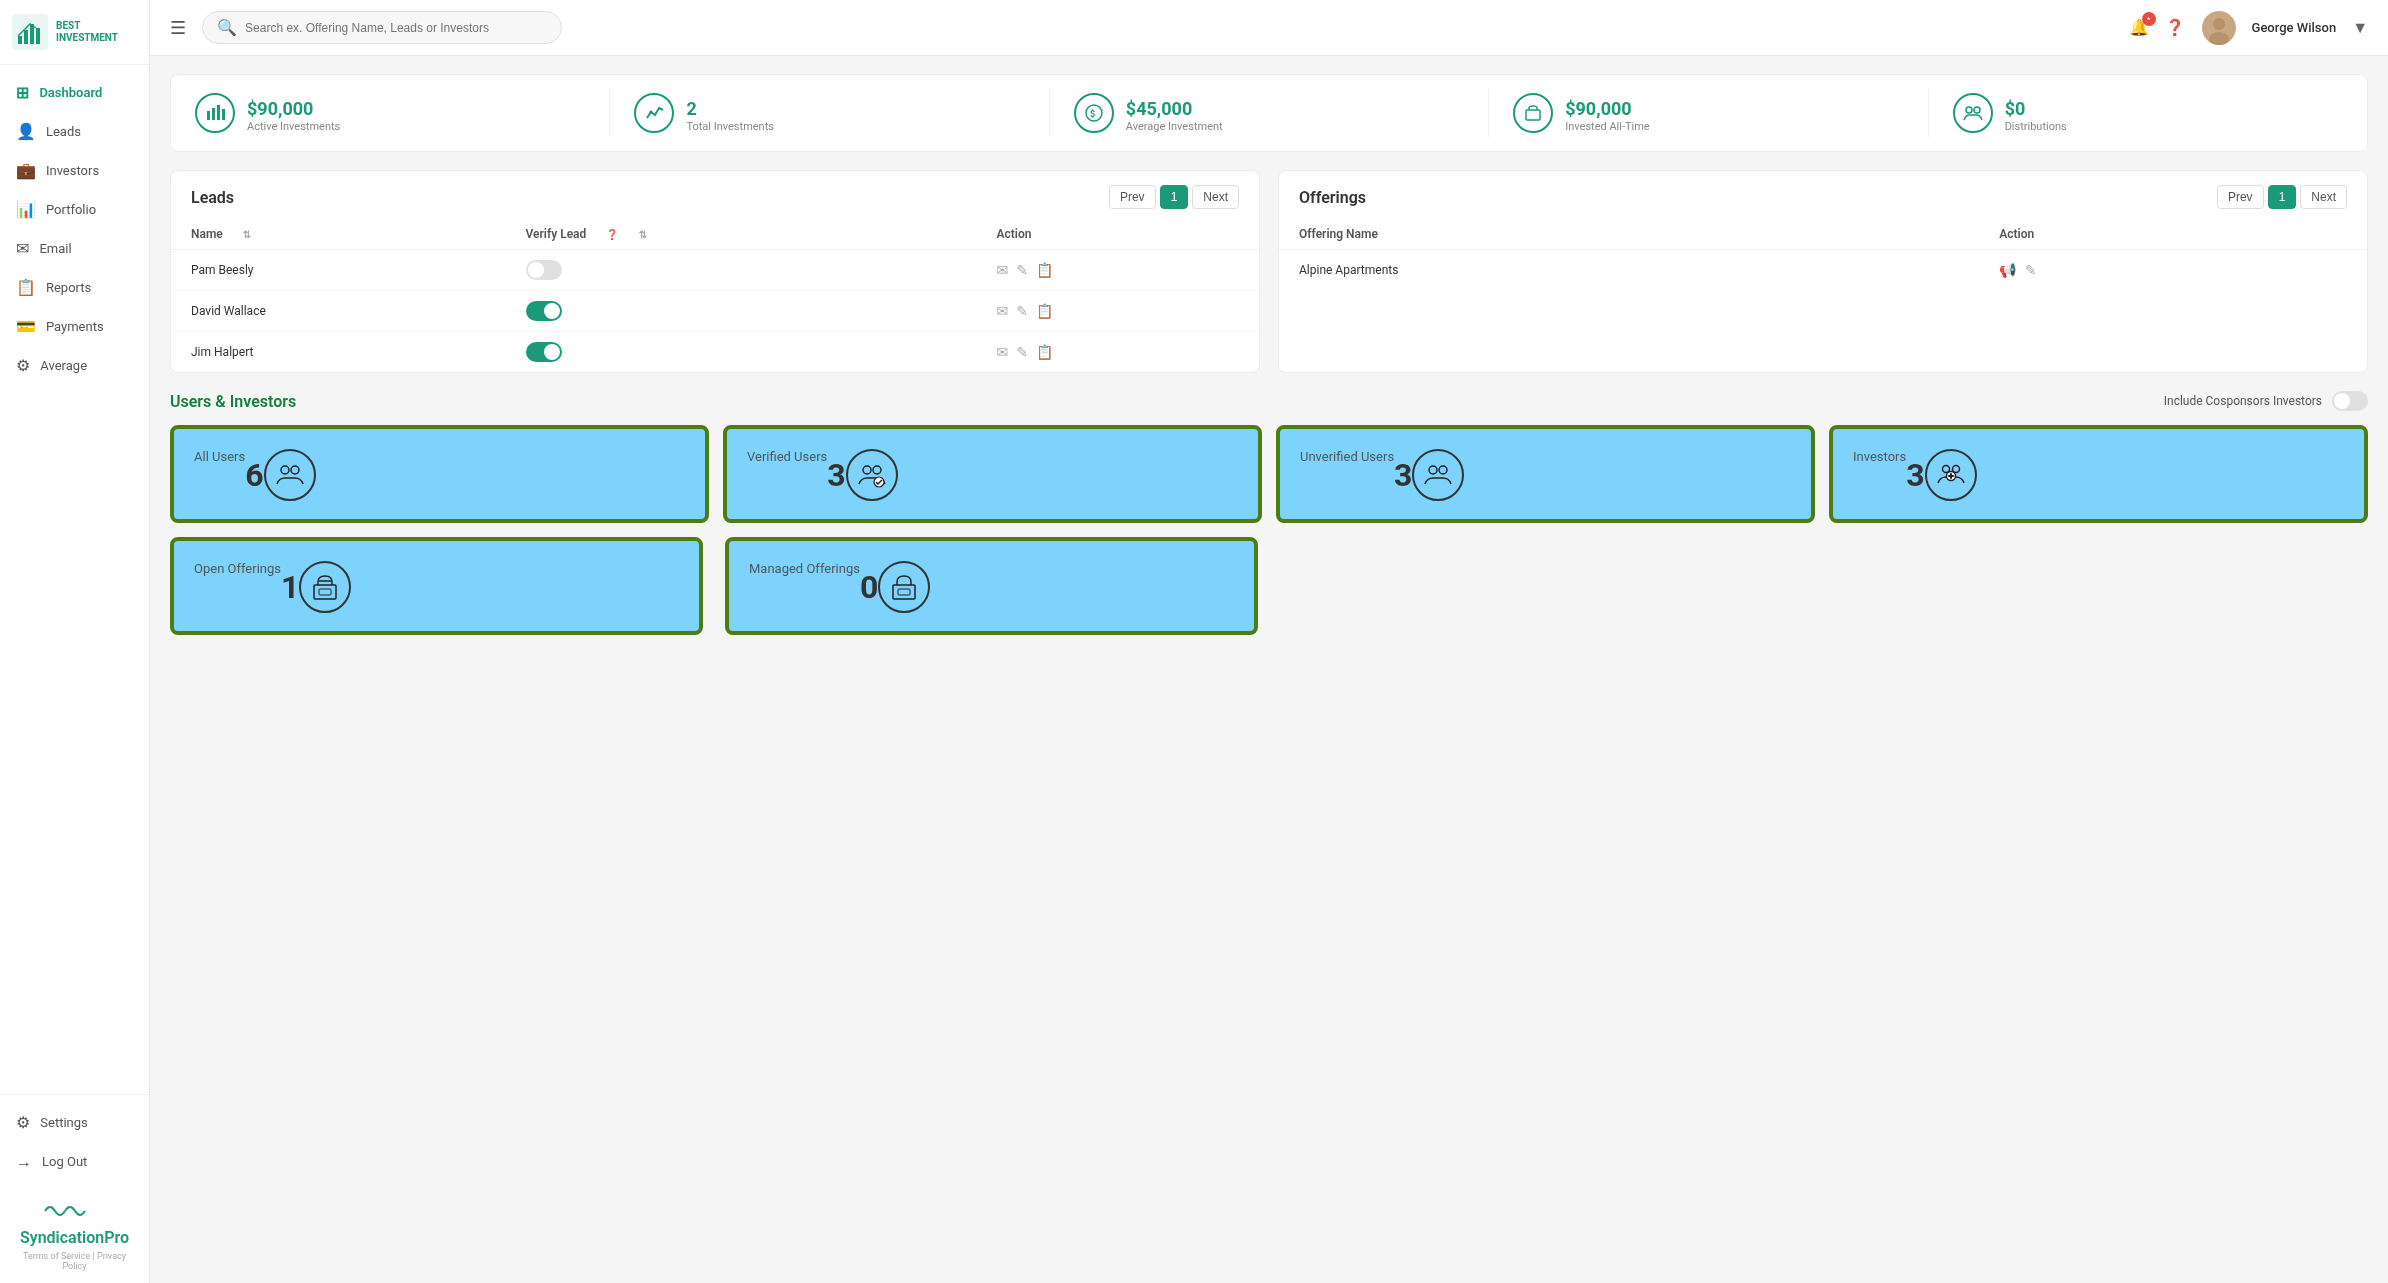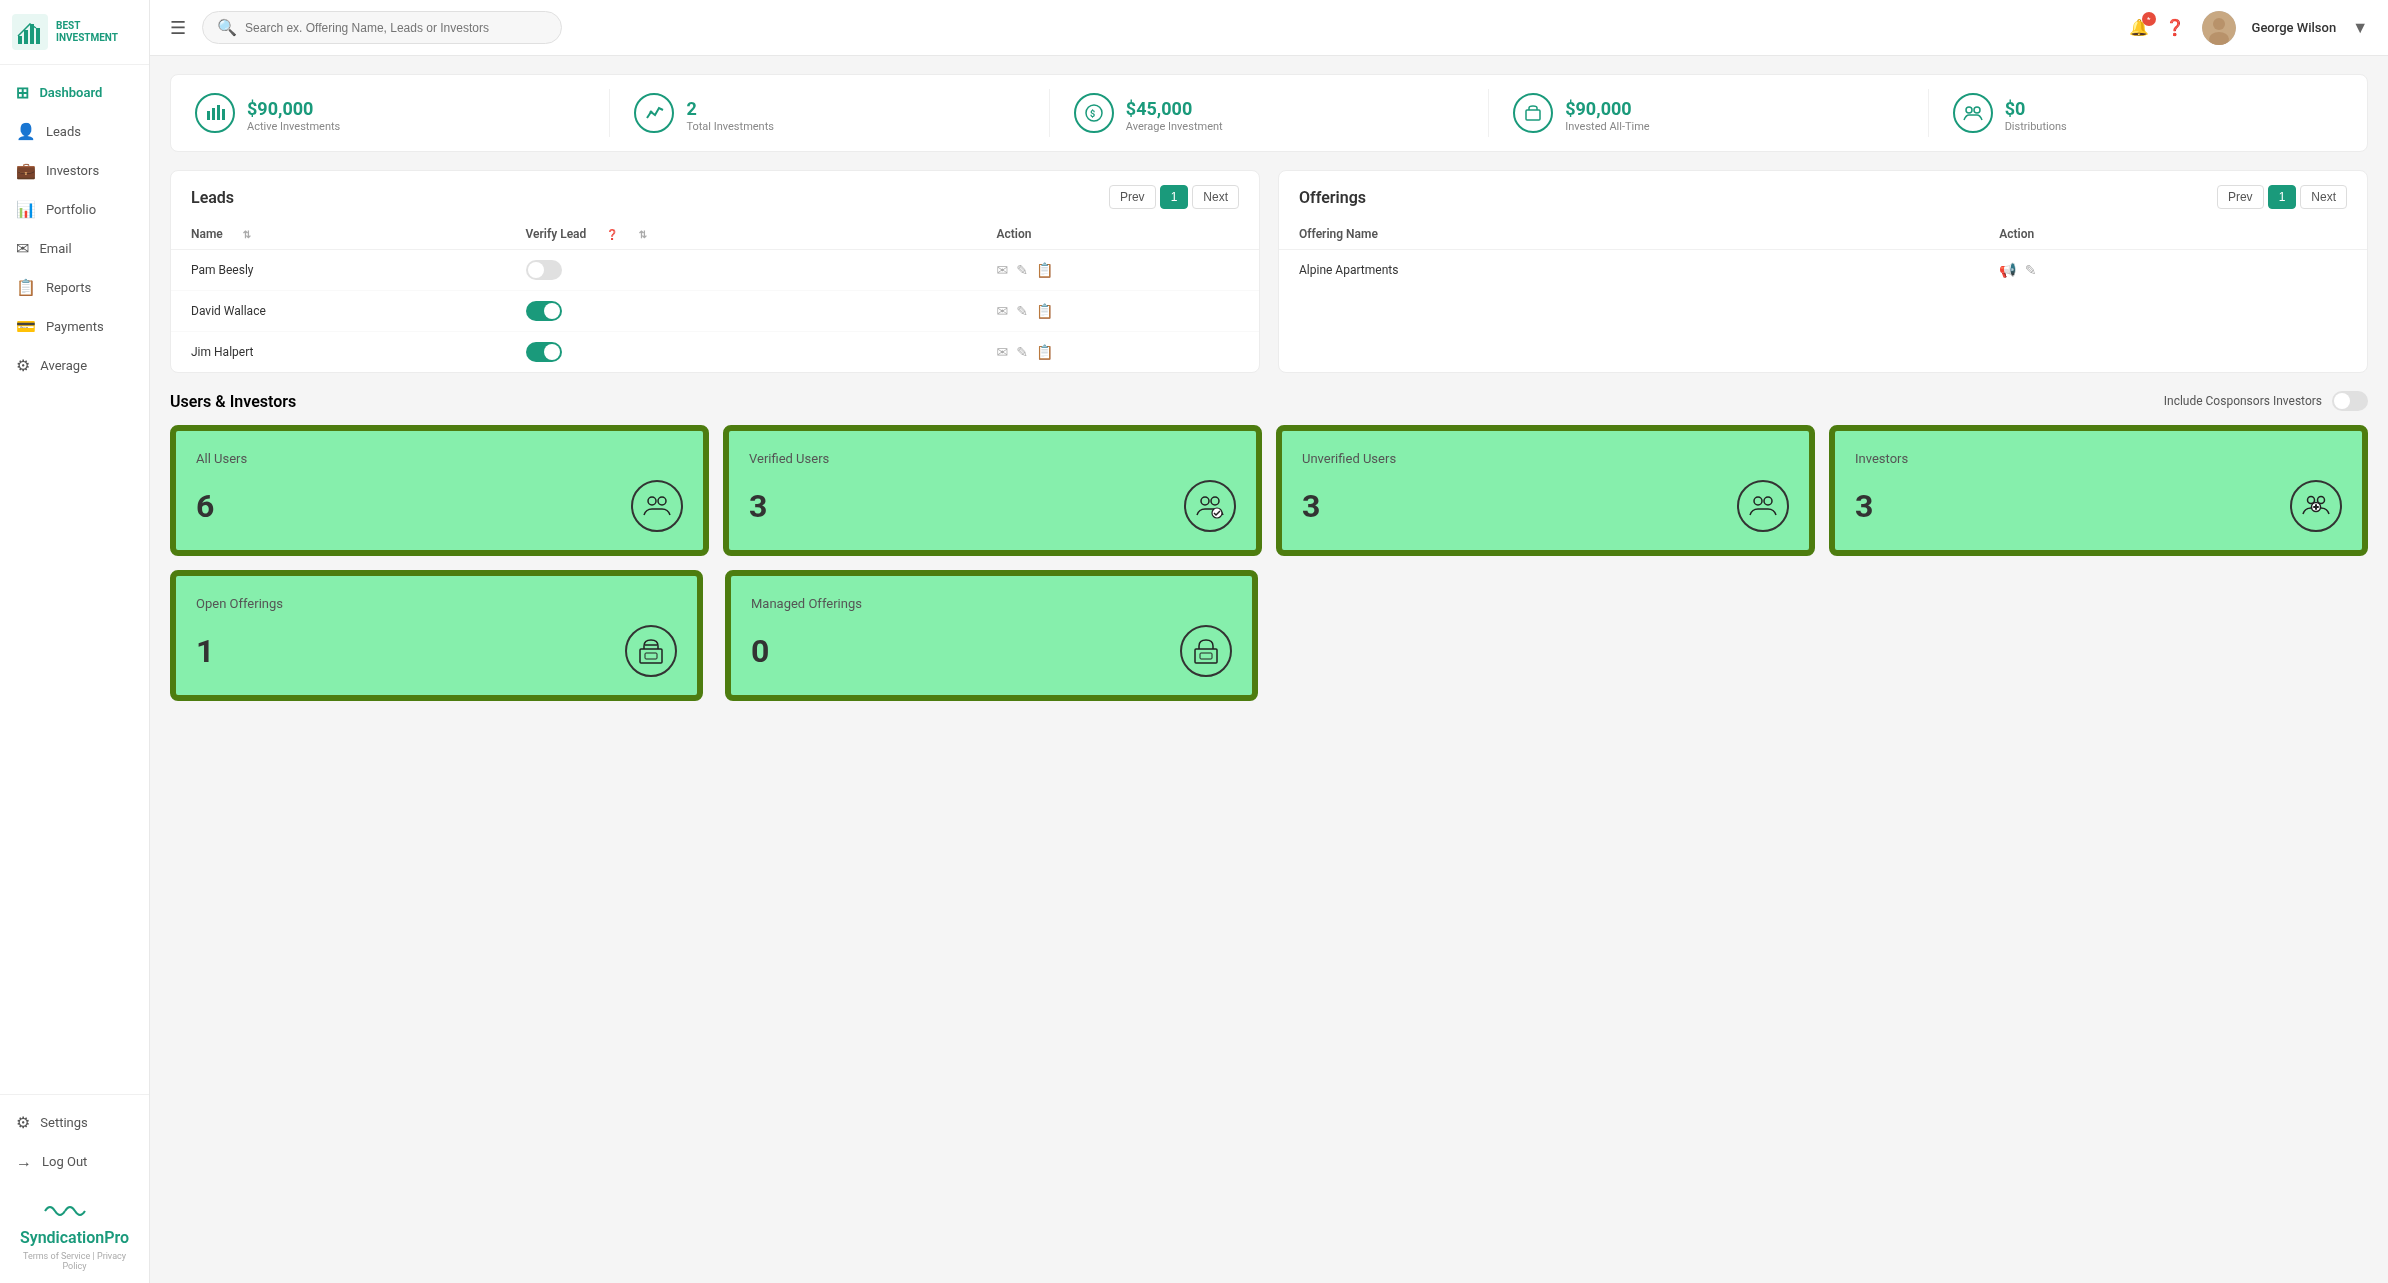--- a/index.html
+++ b/index.html
@@ -274,21 +274,21 @@
     }
     .offerings-table tr:last-child td { border-bottom: none; }
 
     
     .section-header {
       display: flex;
       align-items: center;
       justify-content: space-between;
       margin-bottom: 14px;
     }
-    .section-title { font-size: 16px; font-weight: 600; color: #000000; }
+    .section-title { font-size: 16px; font-weight: 600; color: #15803d; }
     .cosponsors-toggle {
       display: flex;
       align-items: center;
       gap: 10px;
       font-size: 12px;
       color: #555;
     }
 
     
     .cards-grid {
@@ -296,26 +296,26 @@
       grid-template-columns: repeat(4, 1fr);
       gap: 14px;
       margin-bottom: 14px;
     }
     .cards-grid-2 {
       display: grid;
       grid-template-columns: repeat(4, 1fr);
       gap: 22px;
     }
     .stat-card {
-      background: #86efac;
+      background: #7dd3fc;
       border-radius: 8px;
-      border: 6px solid #4d7c0f;
+      border: 4px solid #4d7c0f;
       padding: 20px 20px 18px;
       display: flex;
-      flex-direction: column;
+      flex-direction: row;
     }
     .stat-card-title { font-size: 13px; color: #555; margin-bottom: 14px; }
     .stat-card-content {
       display: flex;
       align-items: center;
       justify-content: space-between;
     }
     .stat-card-number { font-size: 32px; font-weight: 700; color: #333; }
     .stat-card-icon {
       width: 52px;

